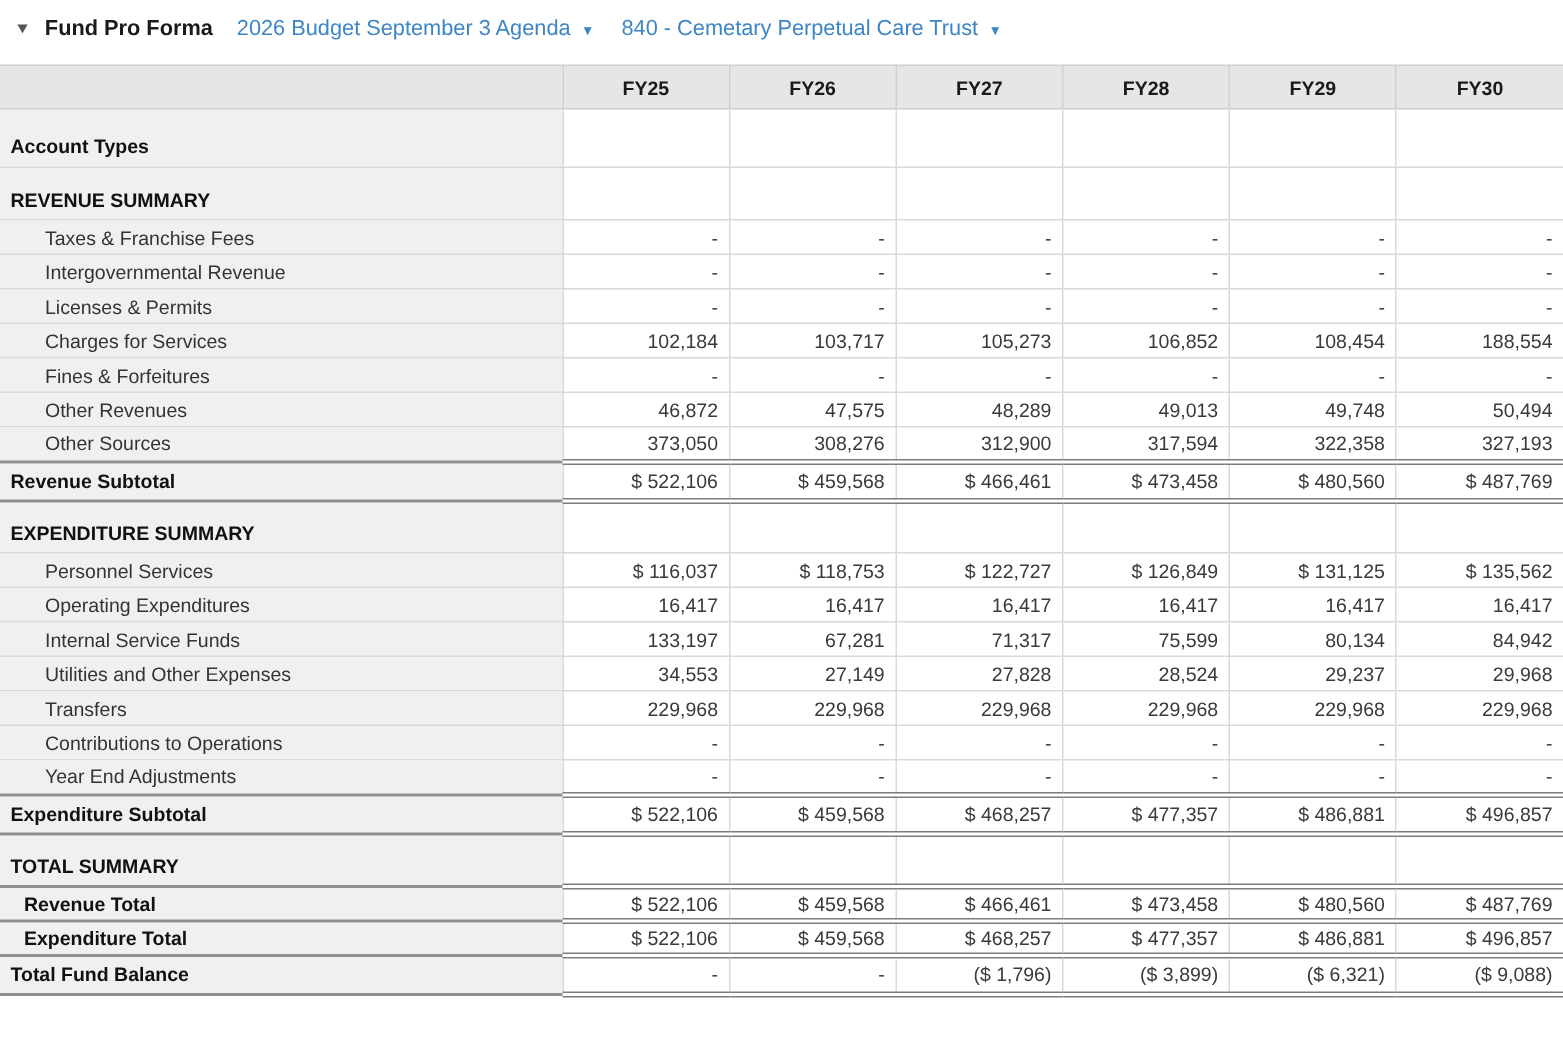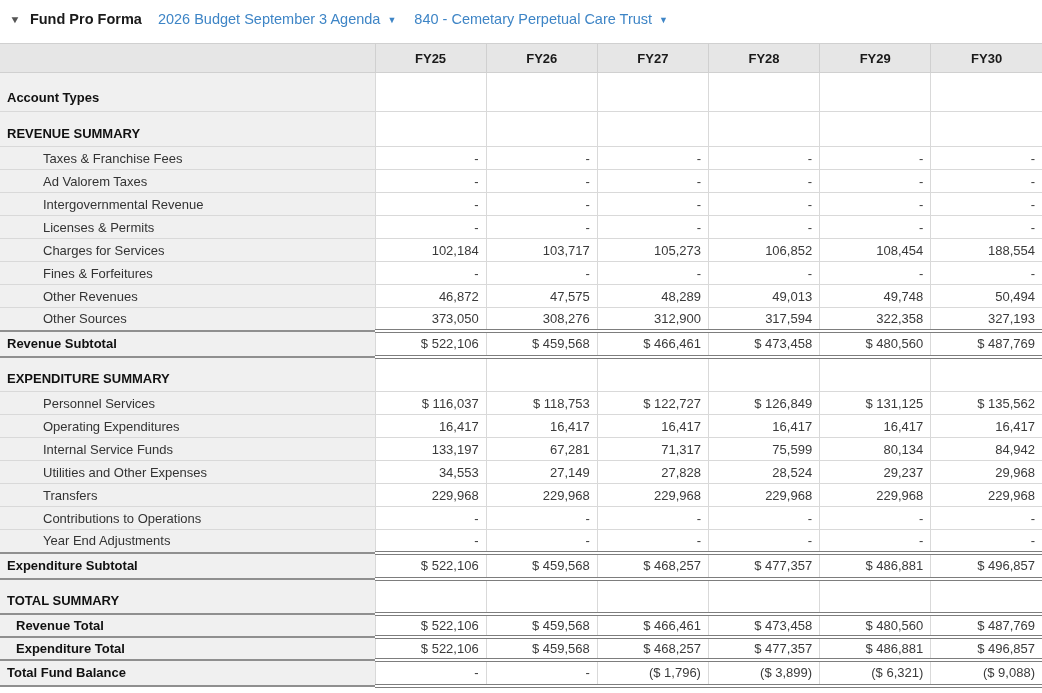--- a/index.html
+++ b/index.html
@@ -77,21 +77,21 @@
     height: 23px;
     vertical-align: middle;
     overflow: hidden;
     white-space: nowrap;
   }
   td:first-child { border-left: none; }
   td.col-last { border-right: none; }
 
   td.label-cell {
     background: #f0f0f0;
-    padding-left: 43px;
+    padding-left: 30px;
     color: #333;
   }
   td.value-cell {
     background: #ffffff;
     text-align: right;
     padding-right: 7px;
     color: #3a3a3a;
   }
 
   
@@ -190,29 +190,20 @@
         <tr class="row-item">
           <td class="label-cell">Taxes &amp; Franchise Fees</td>
           <td class="value-cell">-</td>
           <td class="value-cell">-</td>
           <td class="value-cell">-</td>
           <td class="value-cell">-</td>
           <td class="value-cell">-</td>
           <td class="value-cell col-last">-</td>
         </tr>
         <tr class="row-item">
-          <td class="label-cell">Ad Valorem Taxes</td>
-          <td class="value-cell">-</td>
-          <td class="value-cell">-</td>
-          <td class="value-cell">-</td>
-          <td class="value-cell">-</td>
-          <td class="value-cell">-</td>
-          <td class="value-cell col-last">-</td>
-        </tr>
-        <tr class="row-item">
           <td class="label-cell">Intergovernmental Revenue</td>
           <td class="value-cell">-</td>
           <td class="value-cell">-</td>
           <td class="value-cell">-</td>
           <td class="value-cell">-</td>
           <td class="value-cell">-</td>
           <td class="value-cell col-last">-</td>
         </tr>
         <tr class="row-item">
           <td class="label-cell">Licenses &amp; Permits</td>

